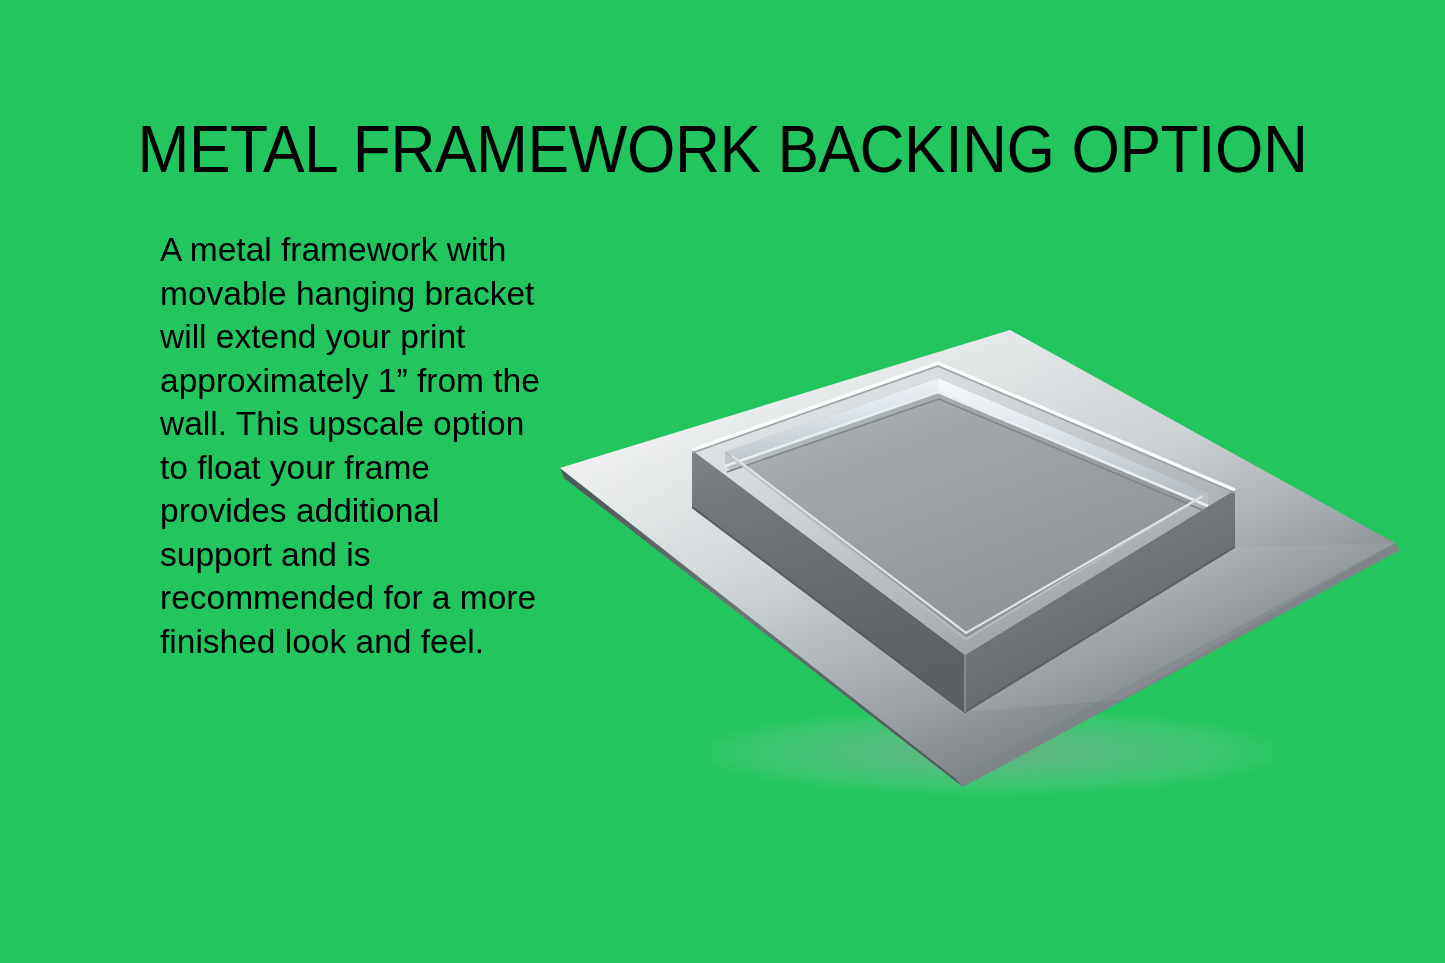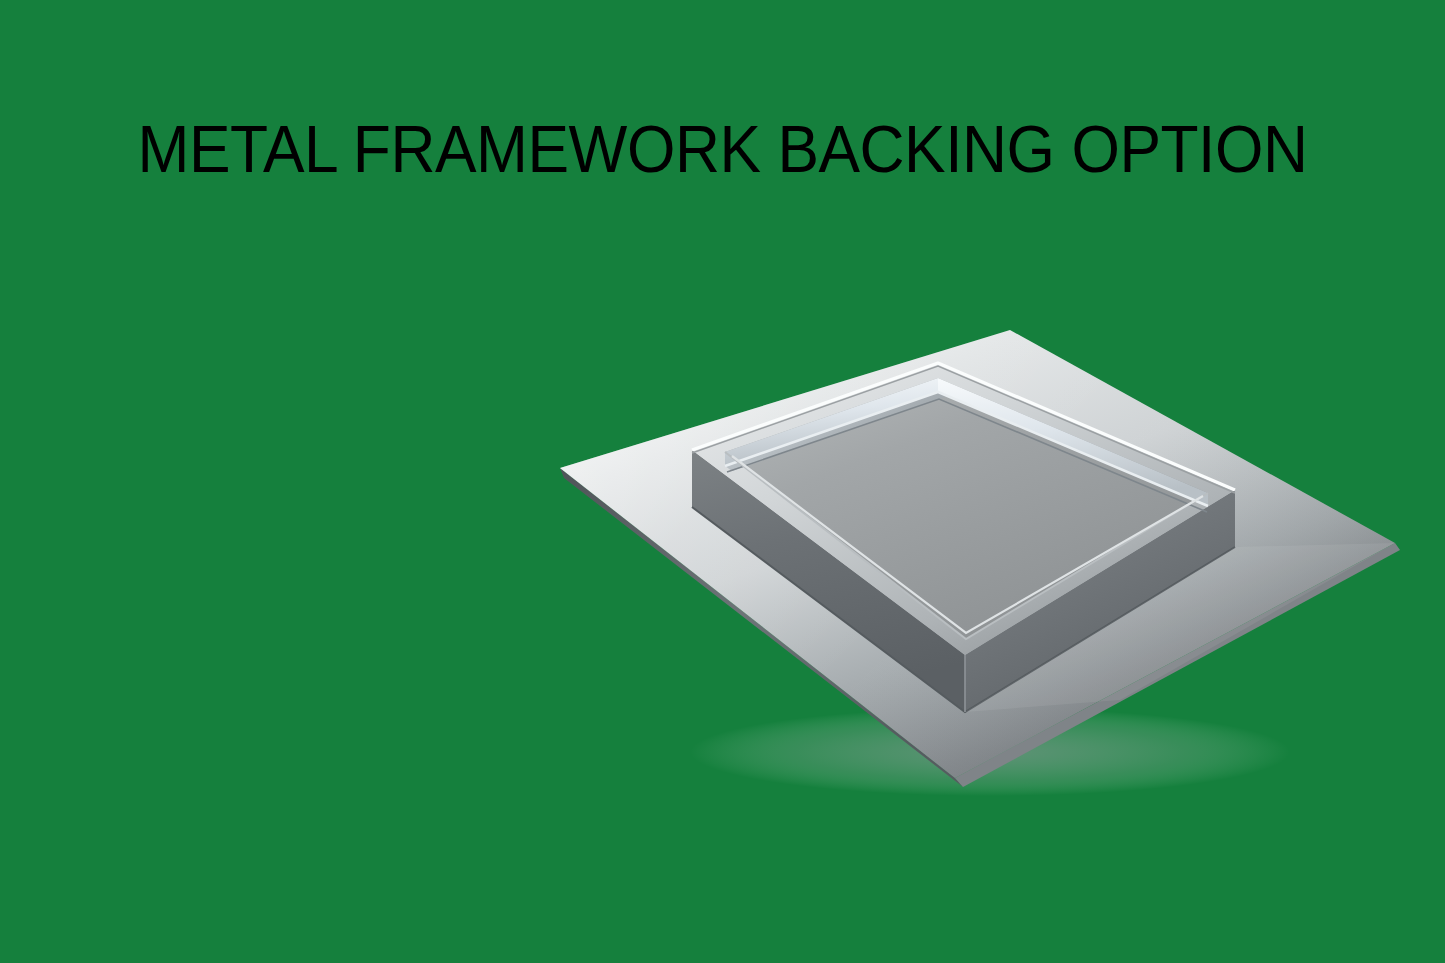--- a/index.html
+++ b/index.html
@@ -8,21 +8,21 @@
     padding: 0;
     background: #ffffff;
   }
   body {
     font-family: "Liberation Sans", sans-serif;
   }
   #slide {
     position: relative;
     width: 1445px;
     height: 963px;
-    background: #15803d;
+    background: #22c55e;
     overflow: hidden;
   }
   #slide-title {
     position: absolute;
     left: 0;
     top: 70px;
     width: 1445px;
     text-align: center;
     font-family: "Liberation Sans", sans-serif;
     font-size: 67px;
@@ -59,20 +59,21 @@
     height: 100%;
   }
 </style>
 </head>
 <body>
 
 <div id="slide">
 
   <h1 id="slide-title">METAL FRAMEWORK BACKING OPTION</h1>
 
+  <div id="body-text">A metal framework with movable hanging bracket will extend your print approximately 1” from the wall. This upscale option to float your frame provides additional support and is recommended for a more finished look and feel.</div>
 
   <div id="product-figure">
     <svg viewBox="0 0 900 530" xmlns="http://www.w3.org/2000/svg">
       <defs>
 
         <linearGradient id="plateTop" x1="0.12" y1="0.05" x2="0.72" y2="1">
           <stop offset="0%" stop-color="#f4f6f6"></stop>
           <stop offset="18%" stop-color="#e2e5e6"></stop>
           <stop offset="42%" stop-color="#cfd3d5"></stop>
           <stop offset="66%" stop-color="#a8aeb1"></stop>

